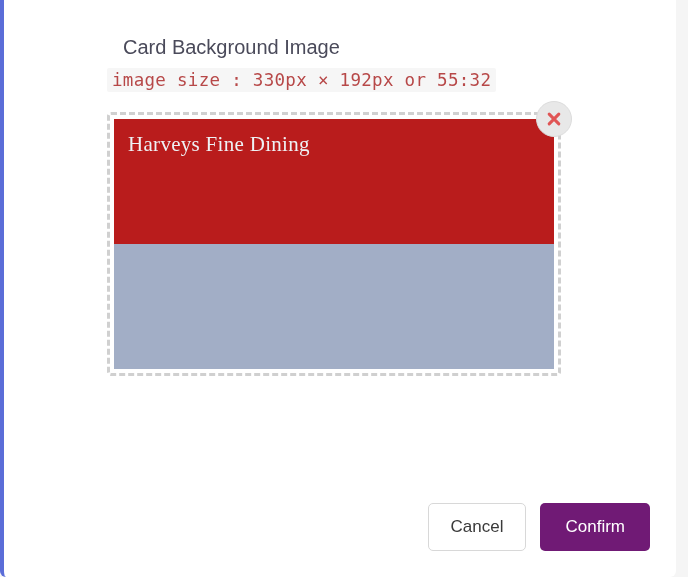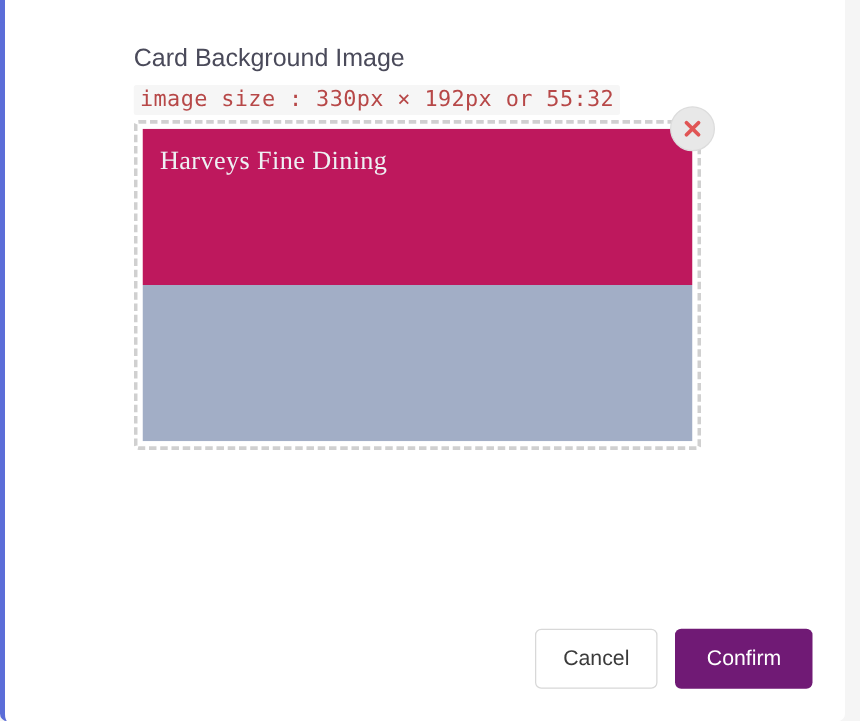--- a/index.html
+++ b/index.html
@@ -33,48 +33,49 @@
       background: #5b6dd8;
     }
     .content {
       padding: 36px 0 0 103px;
     }
     .section-title {
       font-size: 20px;
       color: #4a4a5a;
       font-weight: 400;
       margin-bottom: 9px;
+      margin-left: 16px;
     }
     .size-info {
       font-family: "Menlo", "Consolas", monospace;
       font-size: 17.5px;
       color: #b74848;
       background: #f6f6f6;
       padding: 2px 5px;
       display: inline-block;
       border-radius: 2px;
-      margin-bottom: 4px;
+      margin-bottom: 20px;
       letter-spacing: 0.3px;
     }
     .image-container {
       position: relative;
       width: 454px;
       height: 264px;
       border: 3px dashed #d0d0d0;
       border-radius: 4px;
       padding: 4px;
     }
     .image-preview {
       width: 100%;
       height: 100%;
       position: relative;
       overflow: hidden;
     }
     .image-top {
-      background: #be185d;
+      background: #b91c1c;
       height: 50%;
       width: 100%;
       position: relative;
     }
     .image-bottom {
       background: #a2aec6;
       height: 50%;
       width: 100%;
     }
     .image-text {

